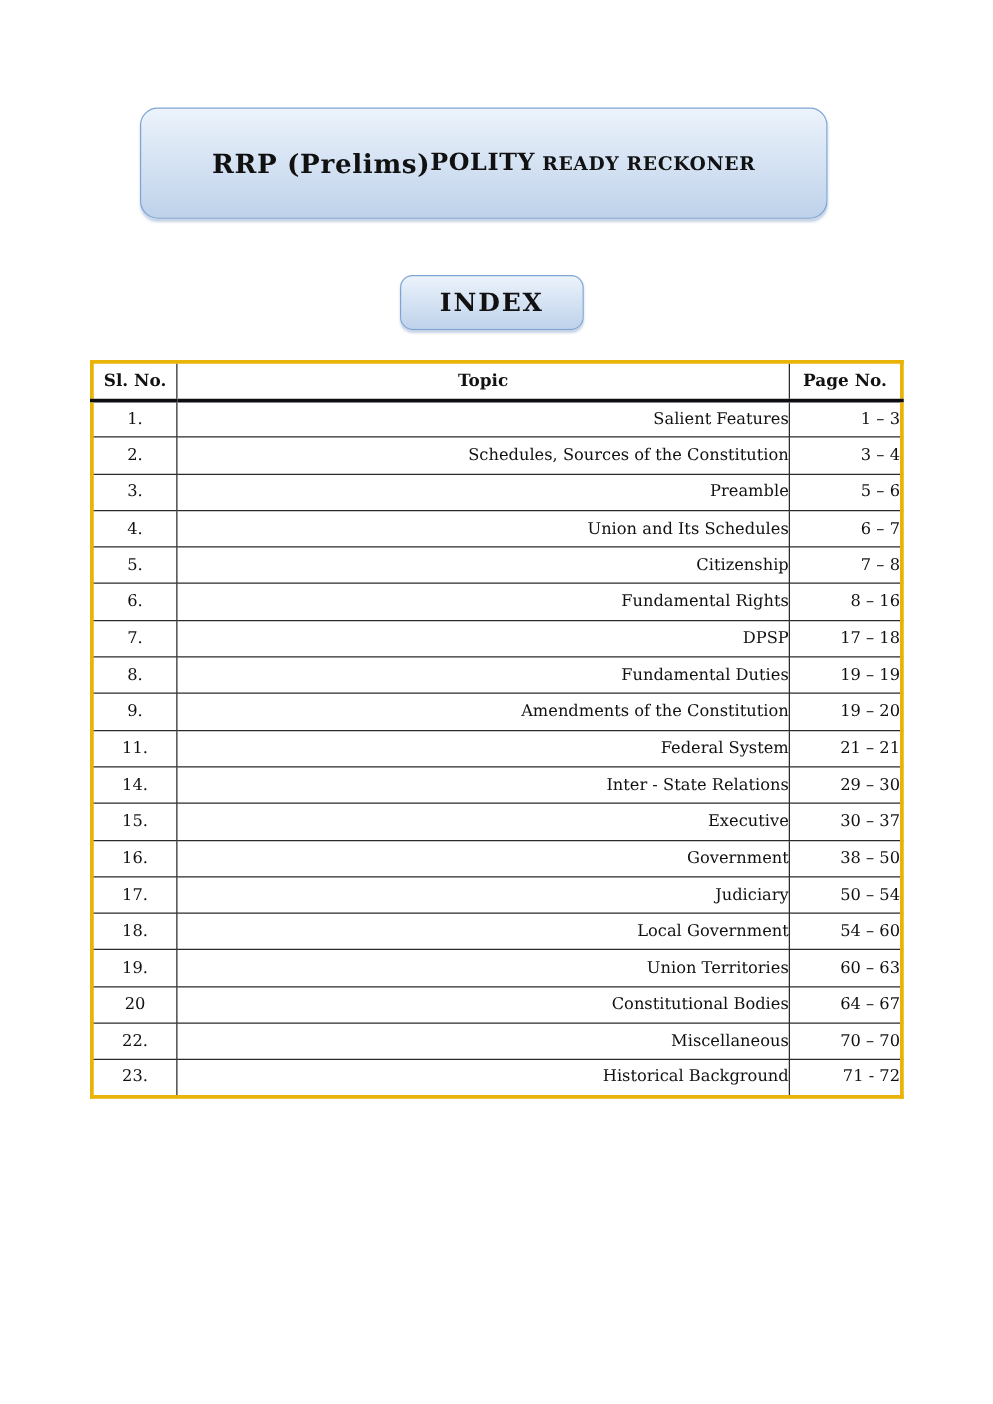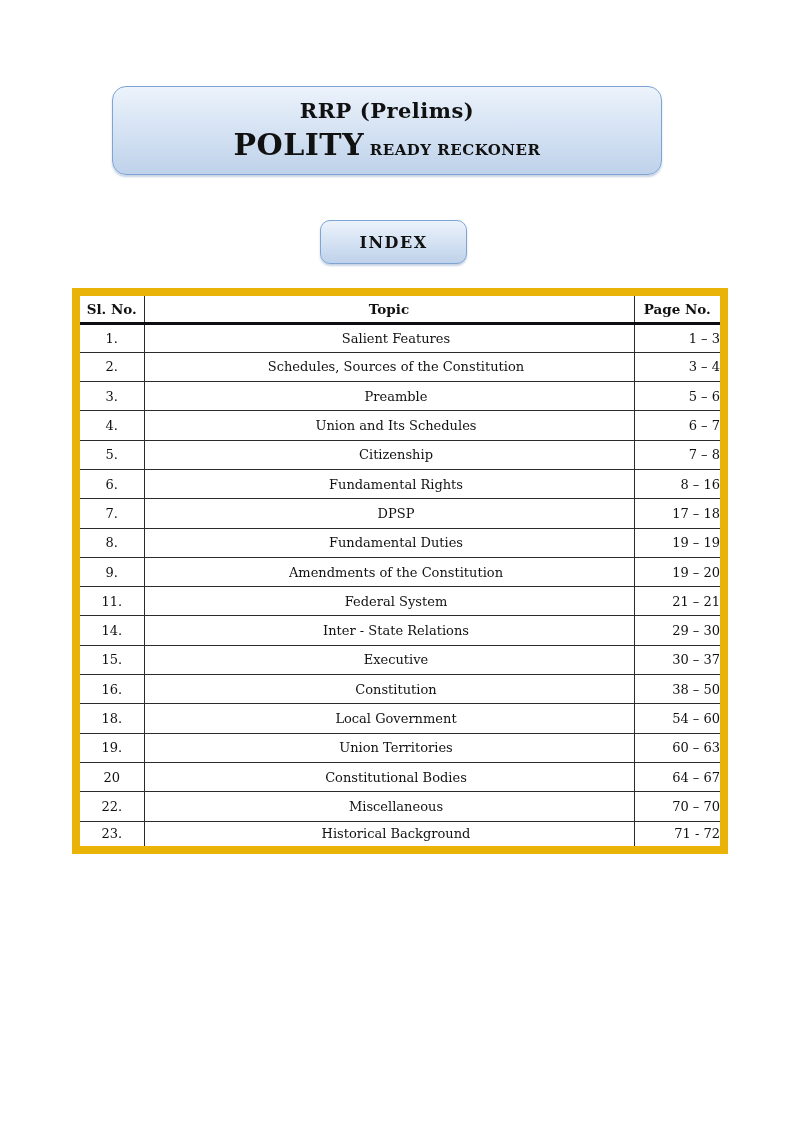--- a/index.html
+++ b/index.html
@@ -18,21 +18,20 @@
   }
 
   
   .rounded-box {
     position: absolute;
     background: linear-gradient(180deg, #ecf3fb 0%, #d7e4f4 45%, #bfd2ea 100%);
     border: 1.6px solid #7da4d4;
     border-radius: 14px;
     box-shadow: 0 2px 2px rgba(130, 158, 196, 0.45);
     display: flex;
-    flex-direction: column;
     align-items: center;
     justify-content: center;
     text-align: center;
   }
   .title-box {
     left: 112px;
     top: 86px;
     width: 550px;
     height: 89px;
   }
@@ -40,32 +39,32 @@
     font-size: 21px;
     font-weight: bold;
     letter-spacing: 0.5px;
     line-height: 1.3;
   }
   .title-line2 {
     line-height: 1.3;
     font-weight: bold;
     letter-spacing: 0.5px;
   }
-  .title-line2 .primary { font-size: 30px; }
+  .title-line2 .primary { font-size: 19px; }
   .title-line2 .secondary { font-size: 15px; }
 
   .index-box {
     left: 320px;
     top: 220px;
     width: 147px;
     height: 44px;
     border-radius: 10px;
   }
   .index-label {
-    font-size: 16px;
+    font-size: 20px;
     font-weight: bold;
     letter-spacing: 1.5px;
   }
 
   
   table.index-table {
     position: absolute;
     left: 72px;
     top: 288px;
     width: 648px;
@@ -77,34 +76,34 @@
   table.index-table col.col-topic{ width: 490px; }
   table.index-table col.col-page { width: 90px; }
 
   table.index-table th,
   table.index-table td {
     border: 1px solid #2b2b2b;
     vertical-align: middle;
     background: #ffffff;
   }
   table.index-table {
-    border: 8px solid #eab308;
+    border: 3px solid #eab308;
   }
   table.index-table thead th {
     height: 31px;
     font-size: 13.5px;
     font-weight: bold;
     text-align: center;
     border-bottom: 3px solid #0d0d12;
   }
   table.index-table tbody td {
     height: 29.3px;
   }
   td.cell-sl   { text-align: center; }
-  td.cell-topic{ text-align: center; padding-left: 14px; }
+  td.cell-topic{ text-align: right; padding-left: 14px; }
   td.cell-page { text-align: right; }
 </style>
 </head>
 <body>
 
 <div class="page">
 
   <div class="rounded-box title-box">
     <div class="title-line1">RRP (Prelims)</div>
     <div class="title-line2">
@@ -185,22 +184,27 @@
       <td class="cell-topic">Inter - State Relations</td>
       <td class="cell-page">29 – 30</td>
     </tr>
         <tr>
       <td class="cell-sl">15.</td>
       <td class="cell-topic">Executive</td>
       <td class="cell-page">30 – 37</td>
     </tr>
         <tr>
       <td class="cell-sl">16.</td>
-      <td class="cell-topic">Constitution</td>
+      <td class="cell-topic">Government</td>
       <td class="cell-page">38 – 50</td>
+    </tr>
+        <tr>
+      <td class="cell-sl">17.</td>
+      <td class="cell-topic">Judiciary</td>
+      <td class="cell-page">50 – 54</td>
     </tr>
         <tr>
       <td class="cell-sl">18.</td>
       <td class="cell-topic">Local Government</td>
       <td class="cell-page">54 – 60</td>
     </tr>
         <tr>
       <td class="cell-sl">19.</td>
       <td class="cell-topic">Union Territories</td>
       <td class="cell-page">60 – 63</td>

